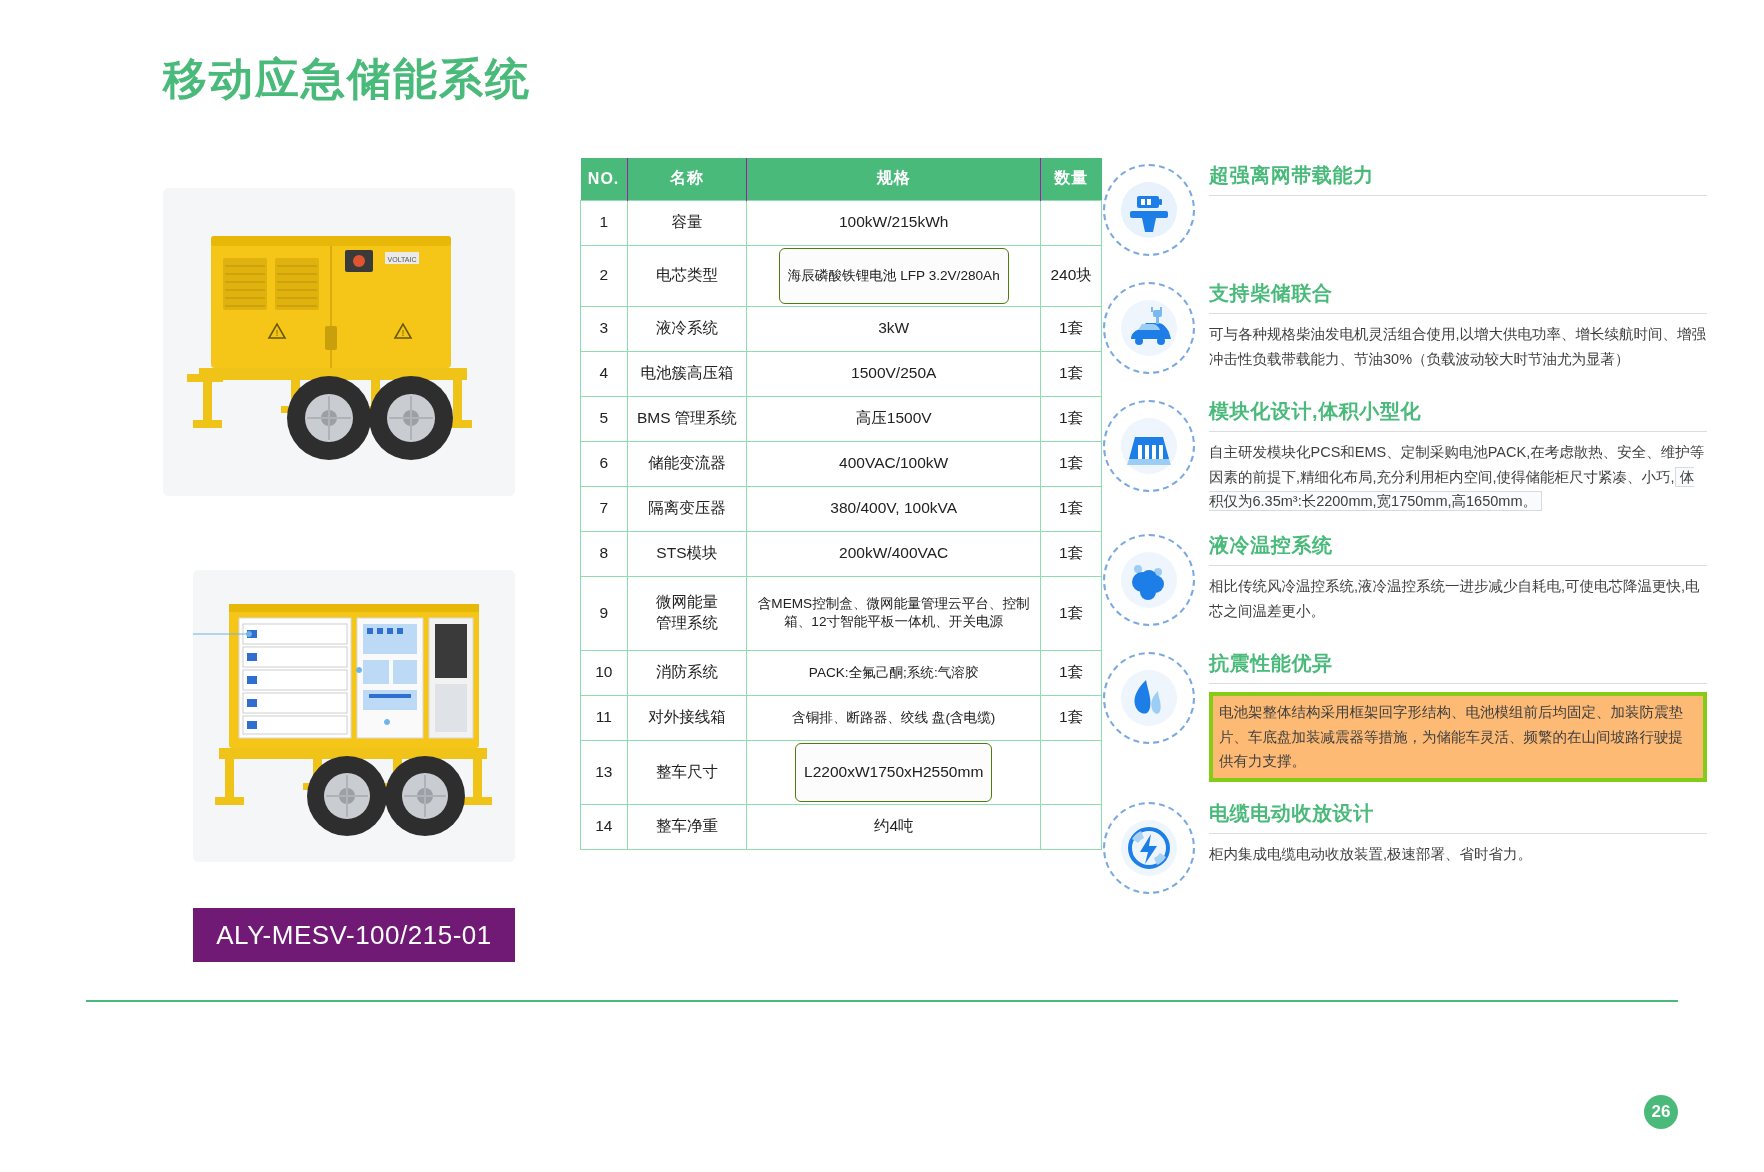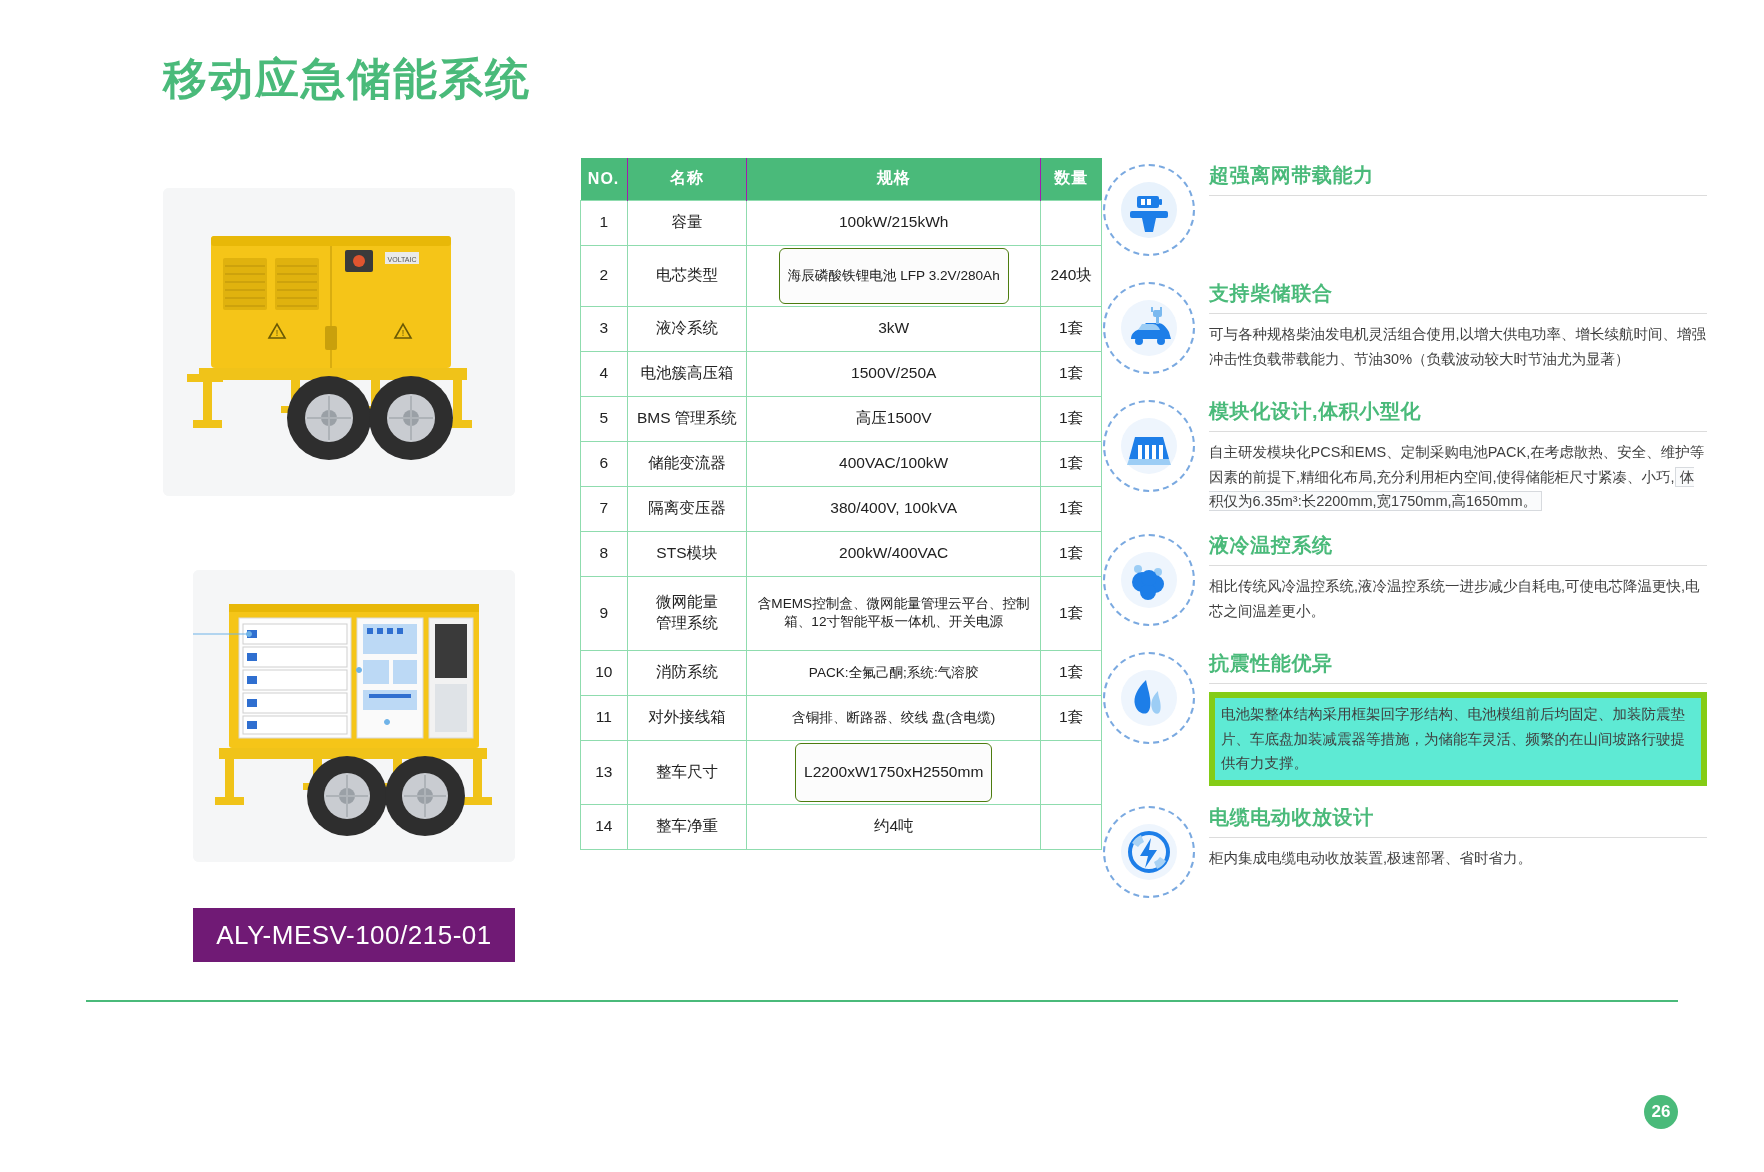--- a/index.html
+++ b/index.html
@@ -117,22 +117,22 @@
     height: 1px;
     background: #dcdcdc;
     margin-bottom: 8px;
   }
   .feature-desc {
     font-size: 14.5px;
     line-height: 1.7;
     color: #3f3f3f;
   }
   .feature-desc.boxed-desc {
-    border: 6px solid #84cc16;
-    background: #5eead4;
+    border: 4px solid #84cc16;
+    background: #fdba74;
     padding: 4px 6px;
   }
   .inline-box {
     border: 1px solid #d7dade;
     background: #fafbfc;
     padding: 1px 4px;
   }
 
   
   .footer-rule {

